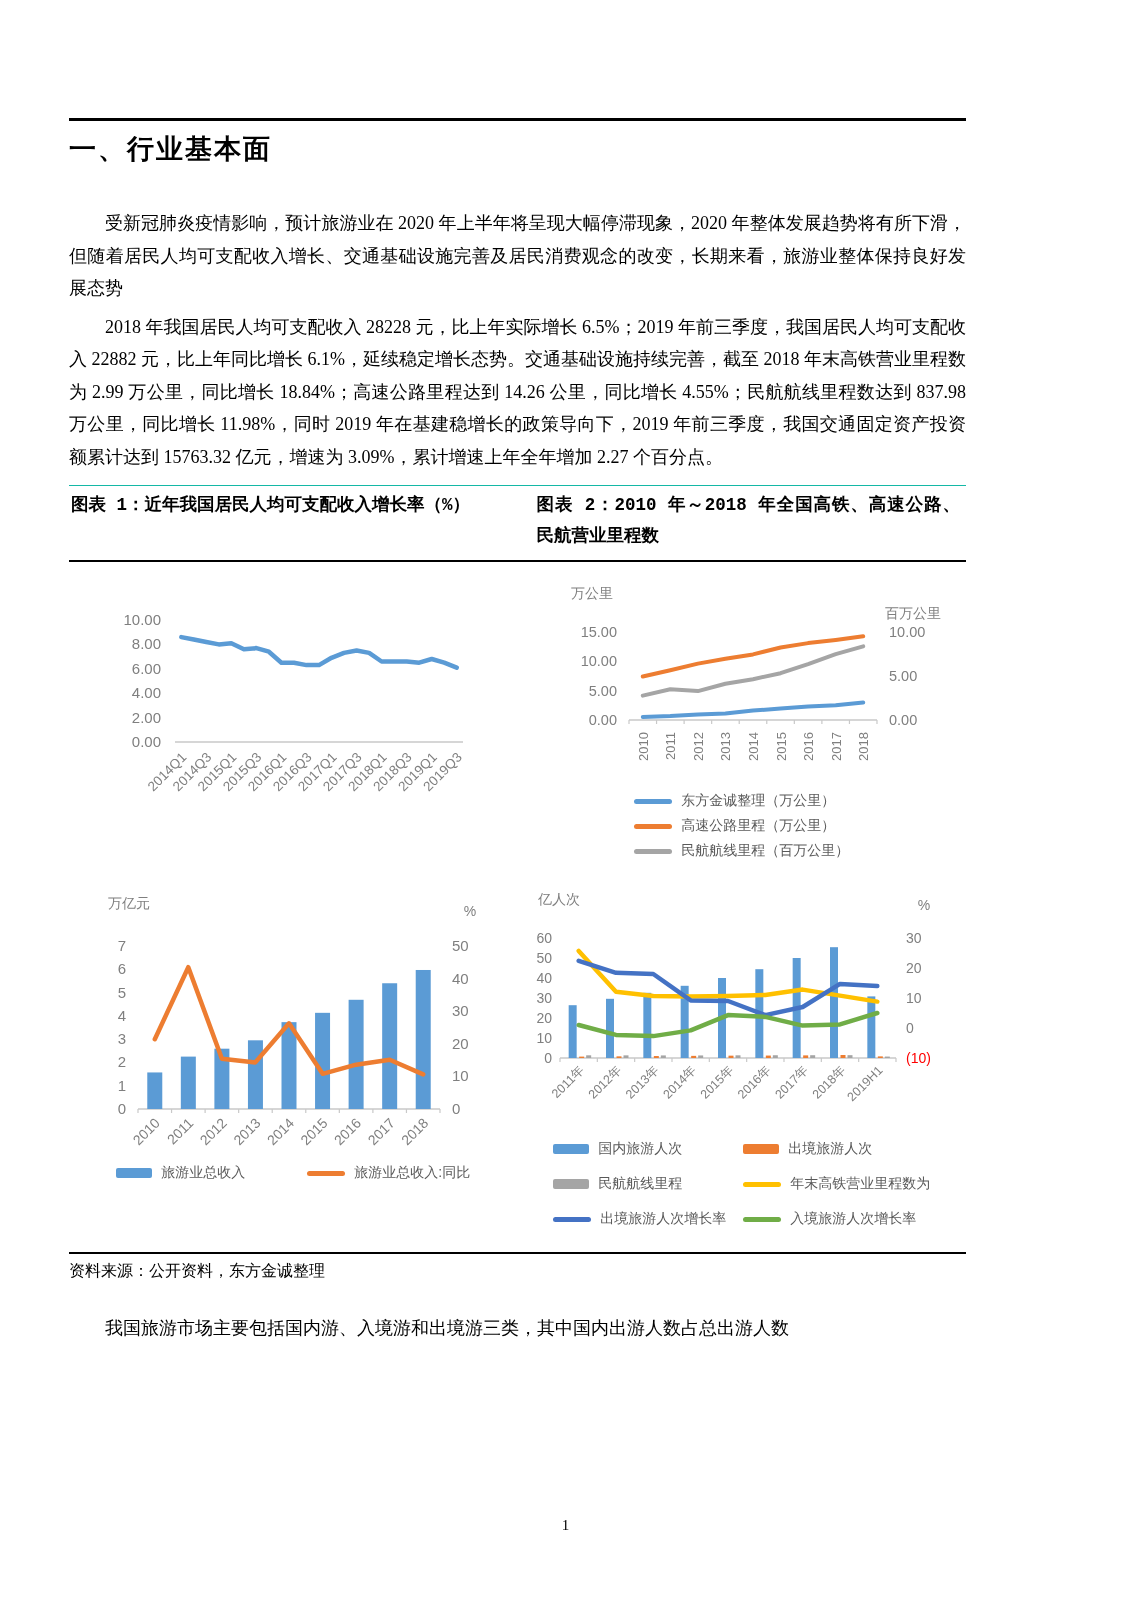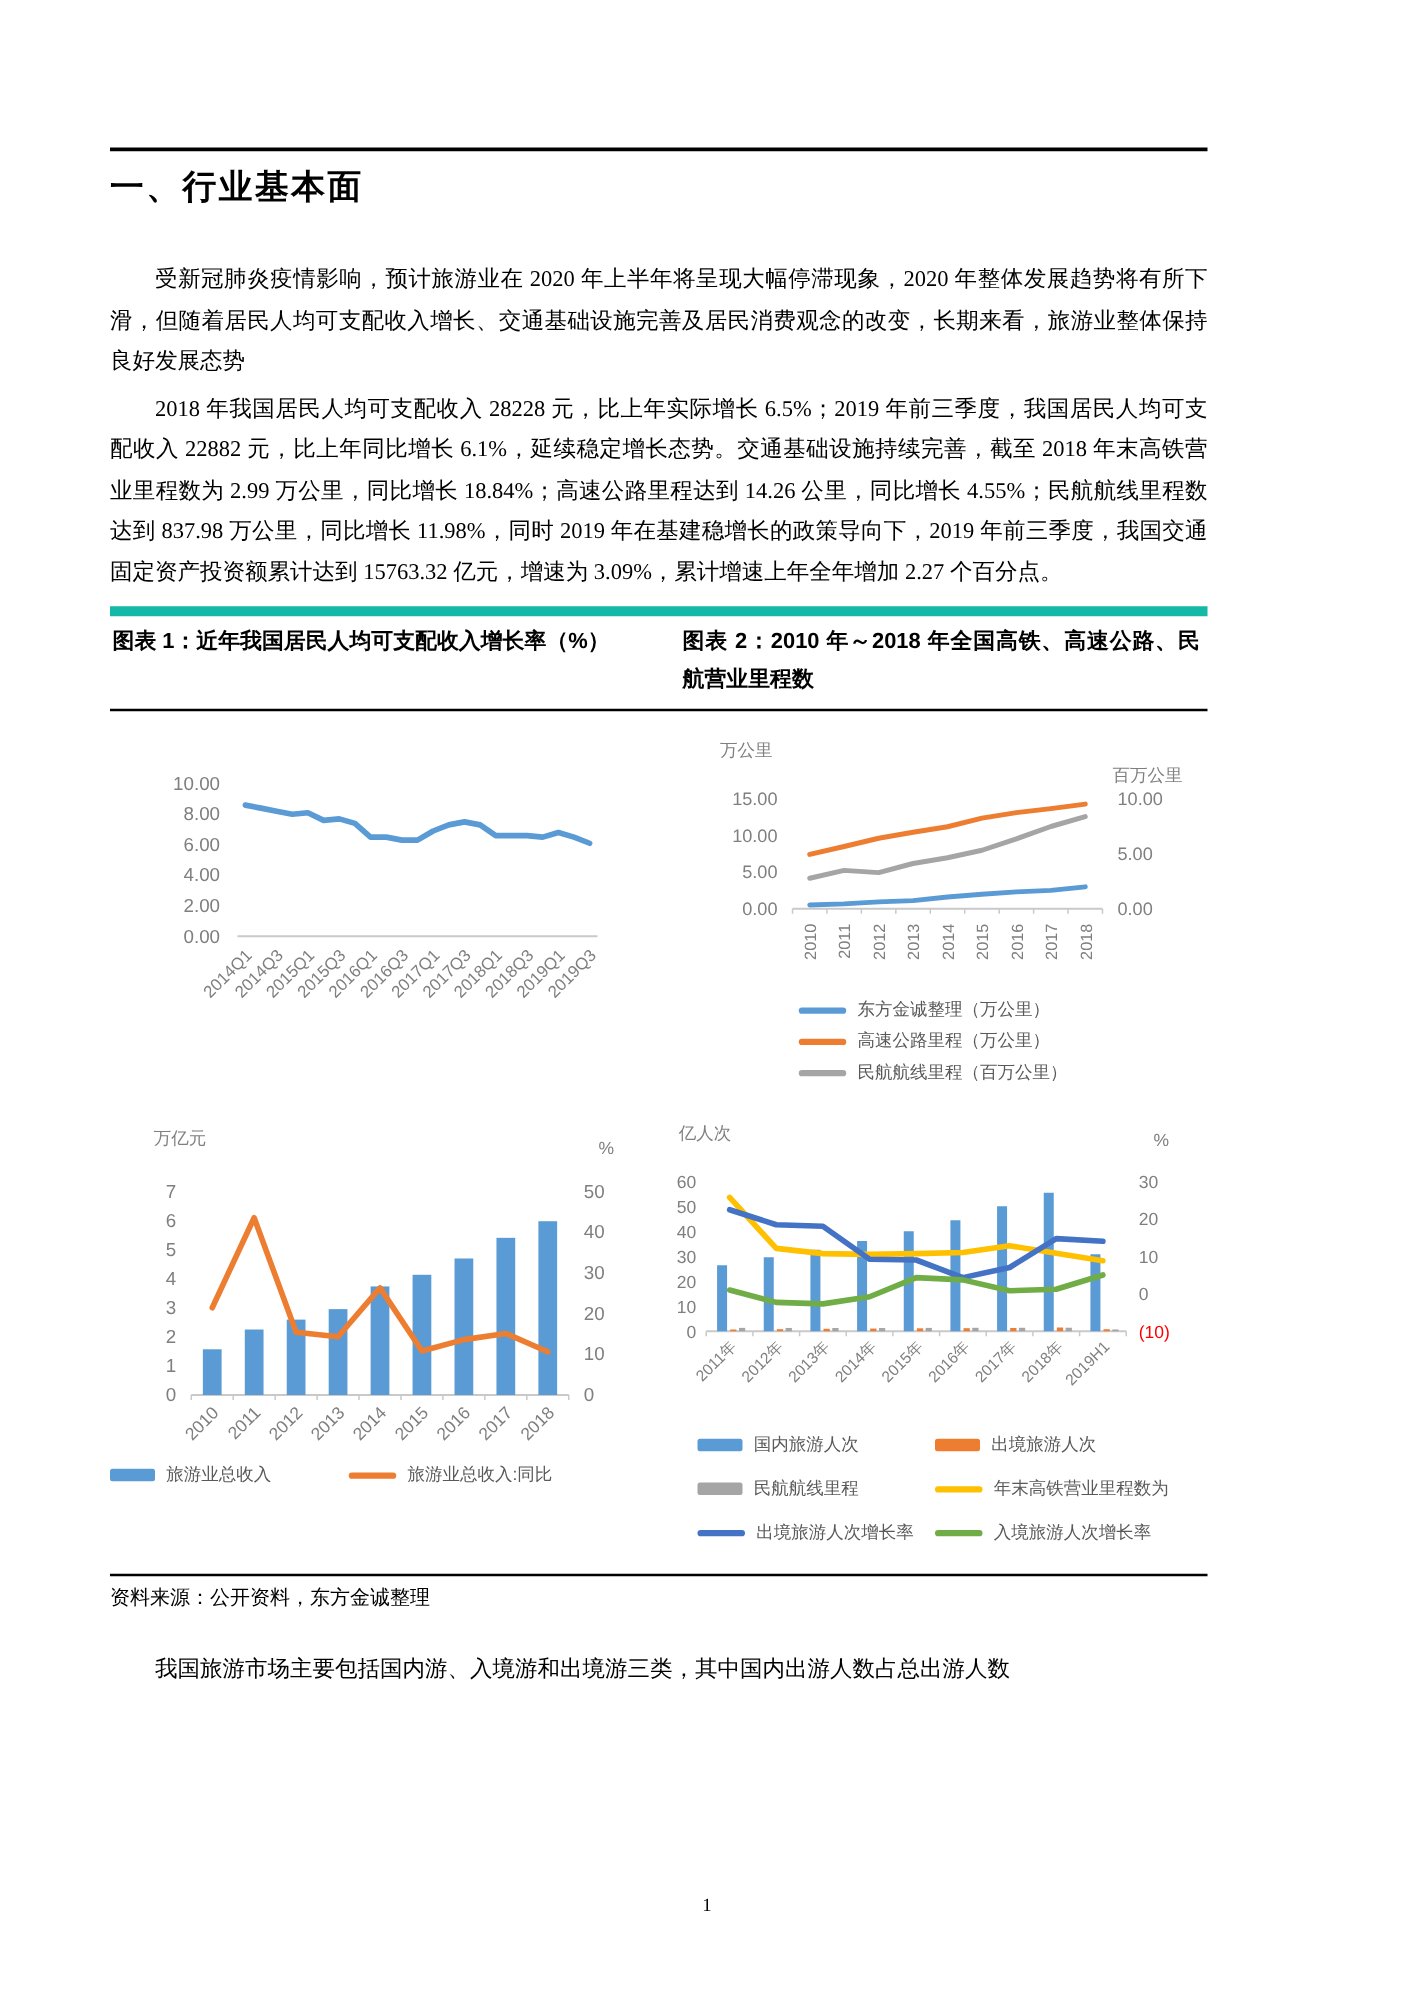--- a/index.html
+++ b/index.html
@@ -1,50 +1,50 @@
 <!DOCTYPE html>
 <html><head>
 <meta charset="utf-8">
 <style>
   html,body{margin:0;padding:0;background:#ffffff;}
   .page{
     width:1131px;height:1600px;background:#fff;box-sizing:border-box;
-    padding:118px 165px 0 88px;position:relative;
+    padding:118px 165px 0 69px;position:relative;
     font-family:"Liberation Serif",serif;color:#000;
   }
   .top-rule{border-top:3px solid #000;height:0;margin-bottom:10px;}
   h1.doc-heading{
     font-family:"Liberation Sans",sans-serif;font-weight:bold;
     font-size:27px;margin:10px 0 40px 0;letter-spacing:2px;
   }
   p.body-para{
     font-size:18px;line-height:32.5px;text-align:justify;
     text-indent:2em;margin:0 0 4px 0;
   }
   p.intro-para{font-weight:normal;margin-bottom:6px;}
   .fig-table{margin-top:12px;border-bottom:2px solid #000;}
   .title-row{
     display:grid;grid-template-columns:1fr 1fr;column-gap:34px;
-    border-top:8px solid #14b8a6;border-bottom:2px solid #000;
-    font-family:Liberation Sans, sans-serif;font-weight:bold;
+    border-top:1px solid #14b8a6;border-bottom:2px solid #000;
+    font-family:Liberation Mono, monospace;font-weight:bold;
     font-size:17.5px;line-height:31px;
   }
   .title-row .fig-title{padding:4px 6px 8px 2px;text-align:justify;}
   .chart-row{display:grid;grid-template-columns:1fr 1fr;align-items:start;}
   .chart-cell{padding:10px 0 8px 0;text-align:center;}
   .chart-cell svg{display:block;margin:0 auto;}
   svg text{font-family:"Liberation Sans",sans-serif;}
   .legend{margin-top:2px;}
   .legend-item{display:flex;align-items:center;gap:9px;
     color:#595959;font-family:"Liberation Sans",sans-serif;font-size:14px;white-space:nowrap;}
   .swatch{display:inline-block;flex:0 0 auto;}
   .swatch.bar{width:36px;height:10px;border-radius:2px;}
   .swatch.line{width:38px;height:5px;border-radius:3px;}
   .legend-col{display:flex;flex-direction:column;align-items:flex-start;gap:7px;width:fit-content;margin:4px auto 0;}
-  .legend-row{display:flex;gap:62px;margin-top:4px;}
+  .legend-row{display:flex;justify-content:center;gap:62px;margin-top:4px;}
   .legend-grid{display:grid;grid-template-columns:auto auto;column-gap:30px;row-gap:9px;width:fit-content;margin:2px auto 16px;gap:17px;}
   .source-note{font-size:16px;padding:7px 0 2px 0;}
   p.closing-para{margin-top:28px;}
   .page-number{position:absolute;left:0;right:0;bottom:66px;text-align:center;font-size:15px;}
 </style>
 </head>
 <body>
 
 <div class="page">
   <div class="top-rule"></div>

